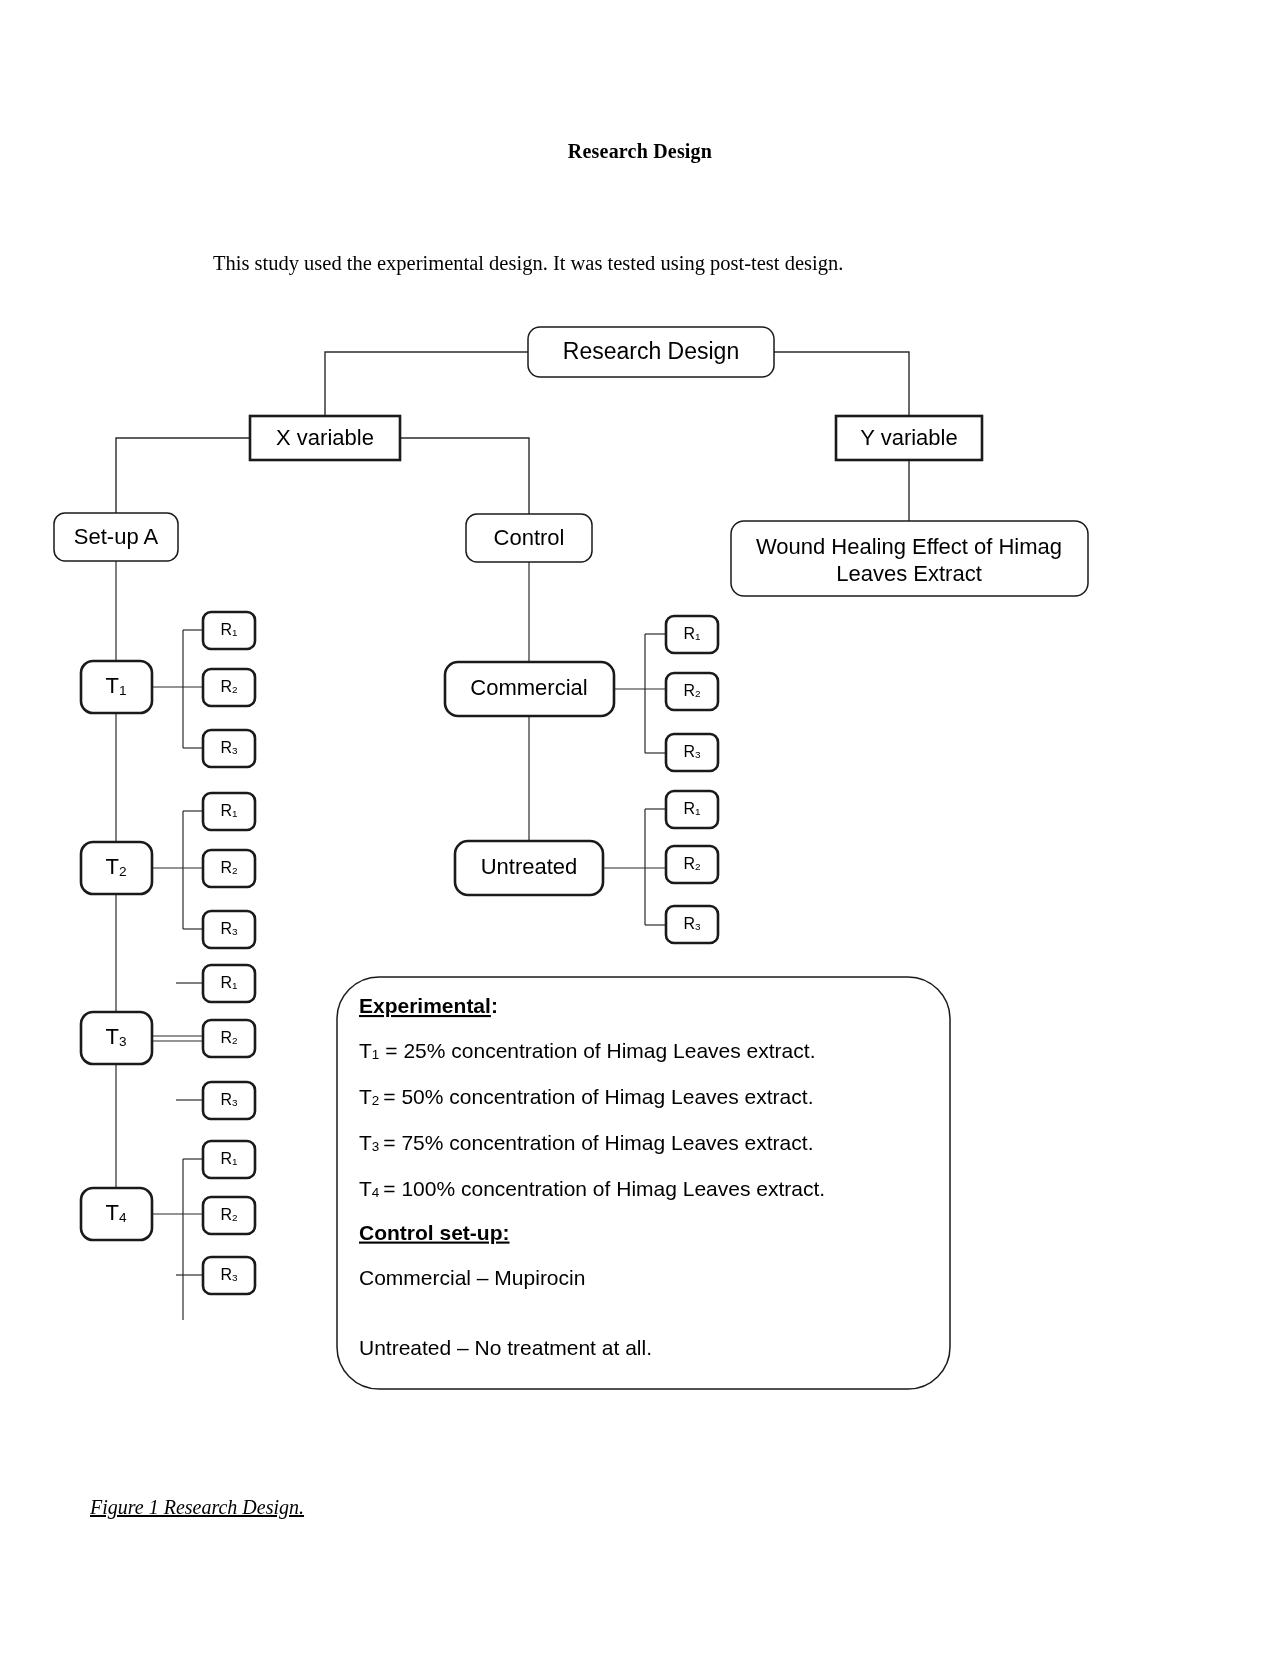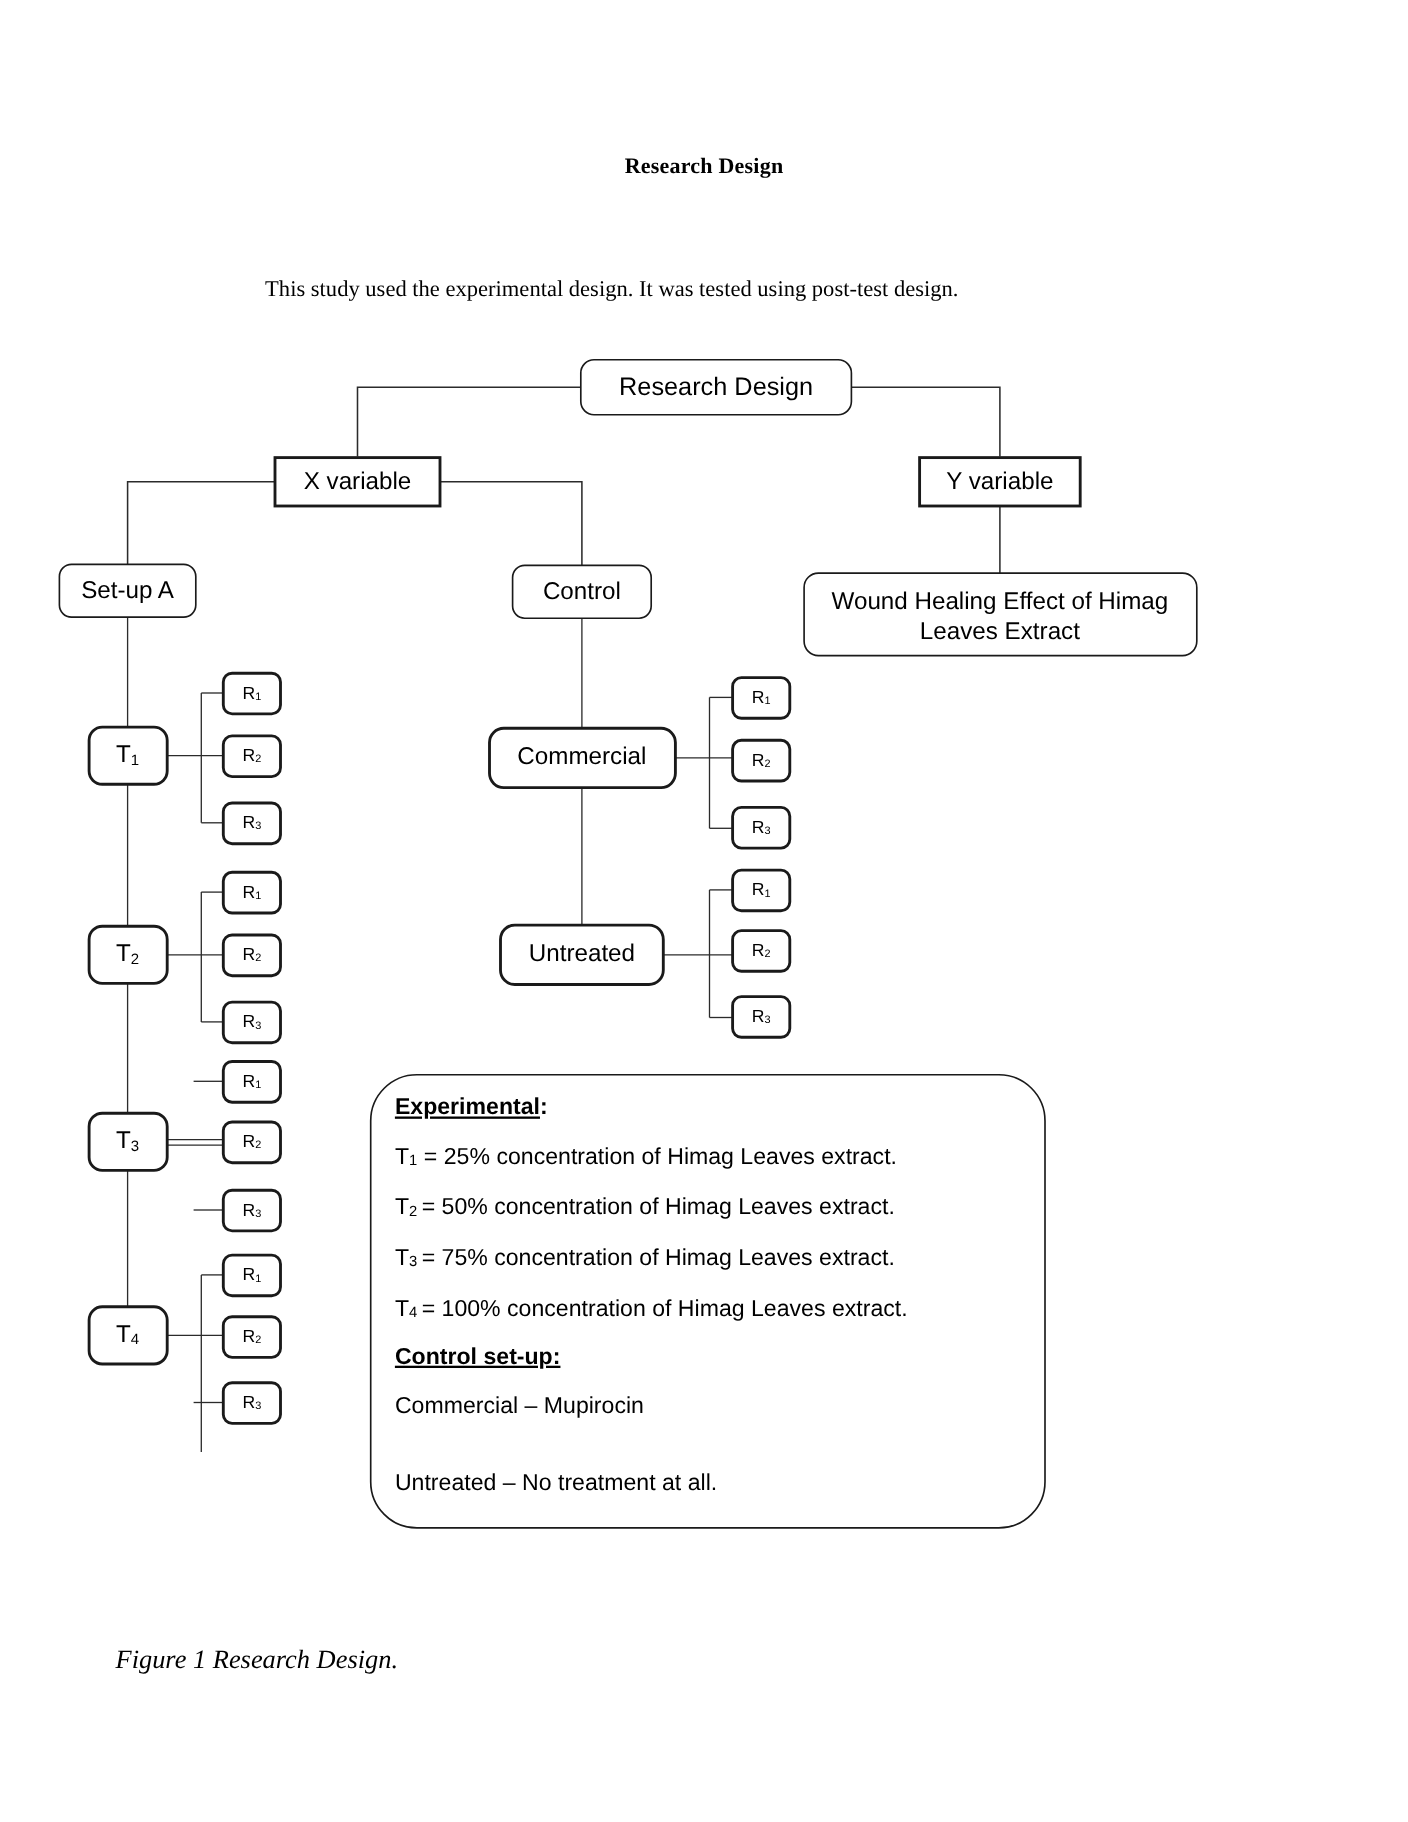--- a/index.html
+++ b/index.html
@@ -30,30 +30,30 @@
 
   #intro-paragraph {
     position: absolute;
     top: 250px;
     left: 213px;
     width: 900px;
     font-family: "Liberation Serif", serif;
     font-size: 20.5px;
     line-height: 1.3;
     white-space: nowrap;
-    margin-left: 28px;
   }
 
   #figure-caption {
     position: absolute;
     top: 1496px;
-    left: 105px;
+    left: 90px;
     font-family: "Liberation Serif", serif;
     font-style: italic;
-    font-size: 24px;
+    font-size: 20px;
+    text-decoration: underline;
   }
 
   #diagram-wrap {
     position: absolute;
     top: 0;
     left: 0;
     width: 1280px;
     height: 1656px;
   }
   svg#diagram {

